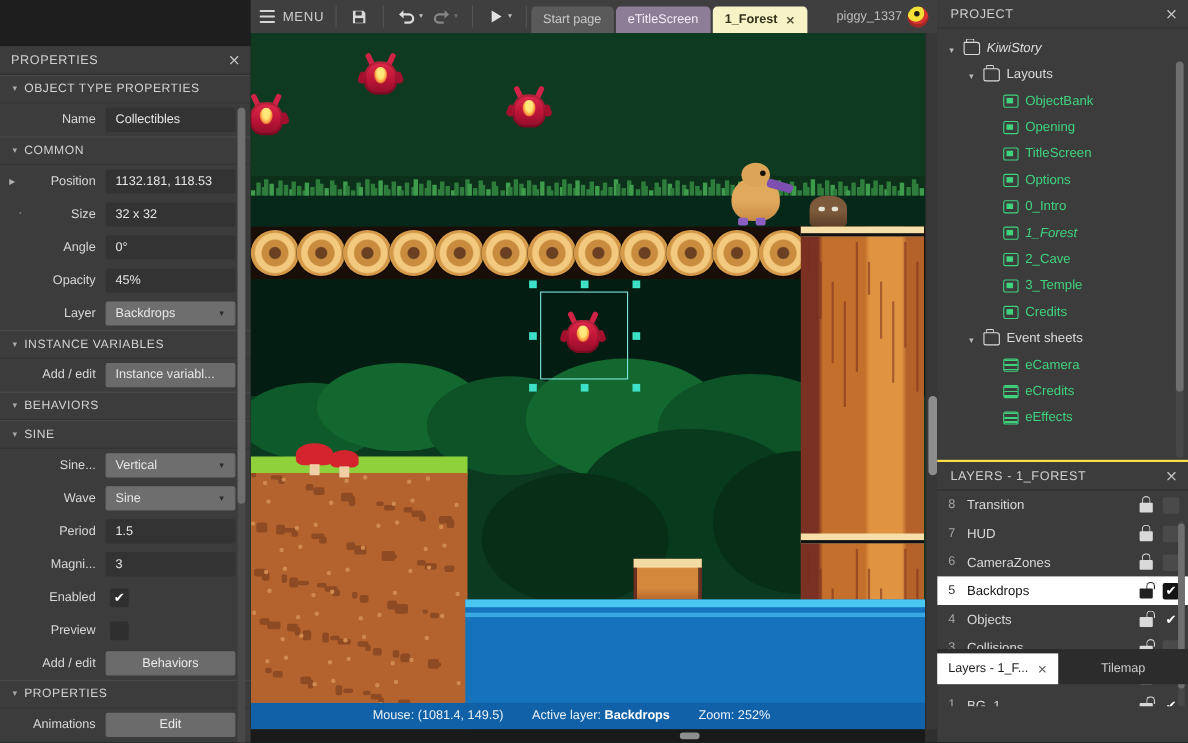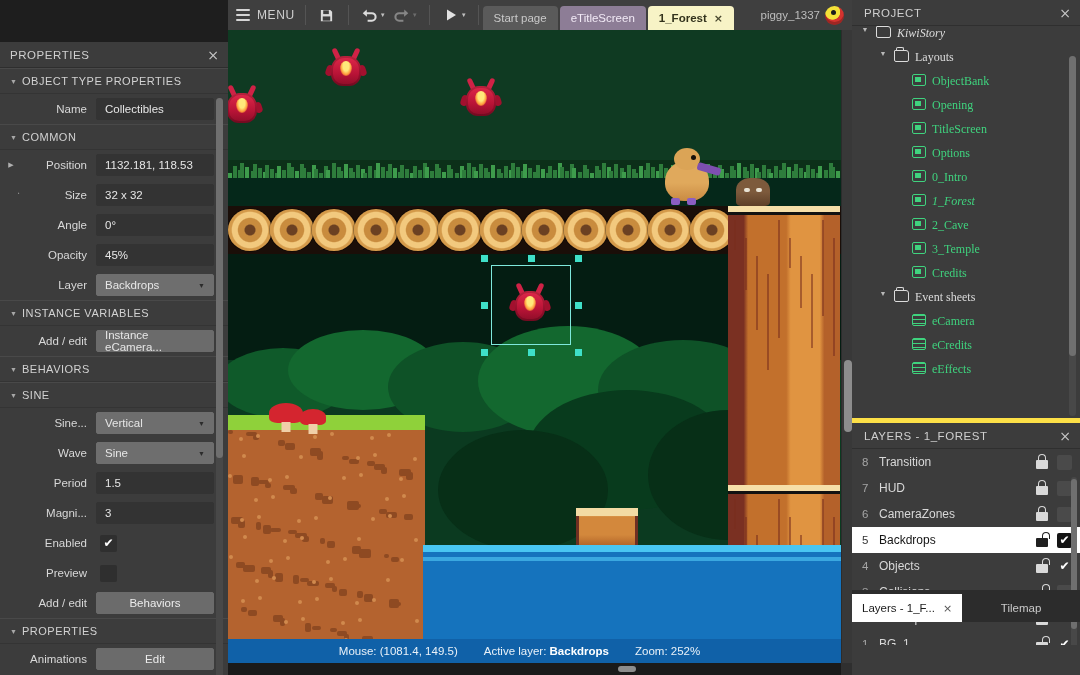--- a/index.html
+++ b/index.html
@@ -157,37 +157,37 @@
   #status span{ font-size:11.5px; color:#e9f1f8; }
   #status b{ color:#ffffff; }
 
   
   #right{ position:absolute; right:0; top:0; width:228px; height:675px; background:#3c3c3c; }
   #proj-header, #layers-header{ height:26px; display:flex; align-items:center;
     padding:0 6px 0 12px; background:#3c3c3c; border-bottom:1px solid #2f2f2f; }
   #proj-header .ttl, #layers-header .ttl{ flex:1; font-size:11.5px; letter-spacing:.55px; color:#cfcfcf; }
   #proj-body{ position:absolute; top:26px; left:0; width:228px; height:392px; overflow:hidden;
     background:#3c3c3c; }
-  .tree-row{ height:24px; display:flex; align-items:flex-start; gap:6px; font-size:12px; cursor:pointer;font-family:Liberation Serif, serif; }
+  .tree-row{ height:24px; display:flex; align-items:flex-end; gap:6px; font-size:12px; cursor:pointer; }
   .tree-row .tcaret{ width:10px; text-align:center; color:#b8b8b8; font-size:7px; }
   .folder-ico{ width:15px; height:12px; border:1.6px solid #dcdcdc; border-radius:1px 3px 2px 2px; position:relative; }
   .folder-ico::before{ content:""; position:absolute; left:1px; top:-4px; width:6px; height:3px;
     border:1.6px solid #dcdcdc; border-bottom:none; border-radius:2px 2px 0 0; }
   .layout-ico{ width:14px;height:12px; border:1.7px solid #3fd37e; border-radius:2px; position:relative; }
   .layout-ico::after{ content:""; position:absolute; left:2px; top:2px; width:6px;height:5px; background:#3fd37e; }
   .sheet-ico{ width:14px;height:12px; border:1.7px solid #3fd37e; border-radius:2px; position:relative;
     background:repeating-linear-gradient(#3fd37e 0 1.5px, transparent 1.5px 4px); }
   .tree-row .tx{ color:#dcdcdc; }
   .tree-row .tx.green{ color:#3fd37e; }
   .tree-row .tx.ital{ font-style:italic; }
   #proj-scroll{ position:absolute; right:4px; top:30px; width:7px; height:360px; background:#484848; border-radius:4px; }
   #proj-scroll .thumb{ position:absolute; top:0; width:7px; height:300px; background:#6f6f6f; border-radius:4px; }
 
   #layers{ position:absolute; top:418px; left:0; width:228px; height:204px; background:#3c3c3c;
-    border-top:5px solid #fde047; }
+    border-top:2px solid #fde047; }
   #layers-body{ position:absolute; top:26px; left:0; width:228px; height:196px; overflow:hidden; }
   .layer-row{ height:26px; display:flex; align-items:center; padding:0 8px 0 10px; font-size:12px;
     cursor:pointer; }
   .layer-row .num{ width:17px; color:#a5a5a5; font-size:11.5px; }
   .layer-row .lname{ flex:1; color:#d8d8d8; }
   .layer-row.sel{ background:#ffffff; }
   .layer-row.sel .num{ color:#333; } .layer-row.sel .lname{ color:#141414; }
   .lock{ width:16px; height:16px; margin-right:7px; position:relative; }
   .lock .shackle{ position:absolute; left:4px; top:0; width:8px; height:7px; border:1.7px solid #d9d9d9;
     border-bottom:none; border-radius:4px 4px 0 0; }
@@ -267,21 +267,21 @@
         </span>
       </div>
 
       <div class="prop-section">
         <span class="caret">▼</span>
         <span class="sec-lbl">INSTANCE VARIABLES</span>
       </div>
       <div class="prop-row">
         <span class="rcaret"></span>
         <span class="lbl">Add / edit</span>
-        <span class="field" style="background:#6b6b6b;border-color:#6b6b6b">Instance eCamera...</span>
+        <span class="field" style="background:#6b6b6b;border-color:#6b6b6b">Instance variabl...</span>
       </div>
 
       <div class="prop-section">
         <span class="caret">▼</span>
         <span class="sec-lbl">BEHAVIORS</span>
       </div>
 
       <div class="prop-section">
         <span class="caret">▼</span>
         <span class="sec-lbl">SINE</span>

